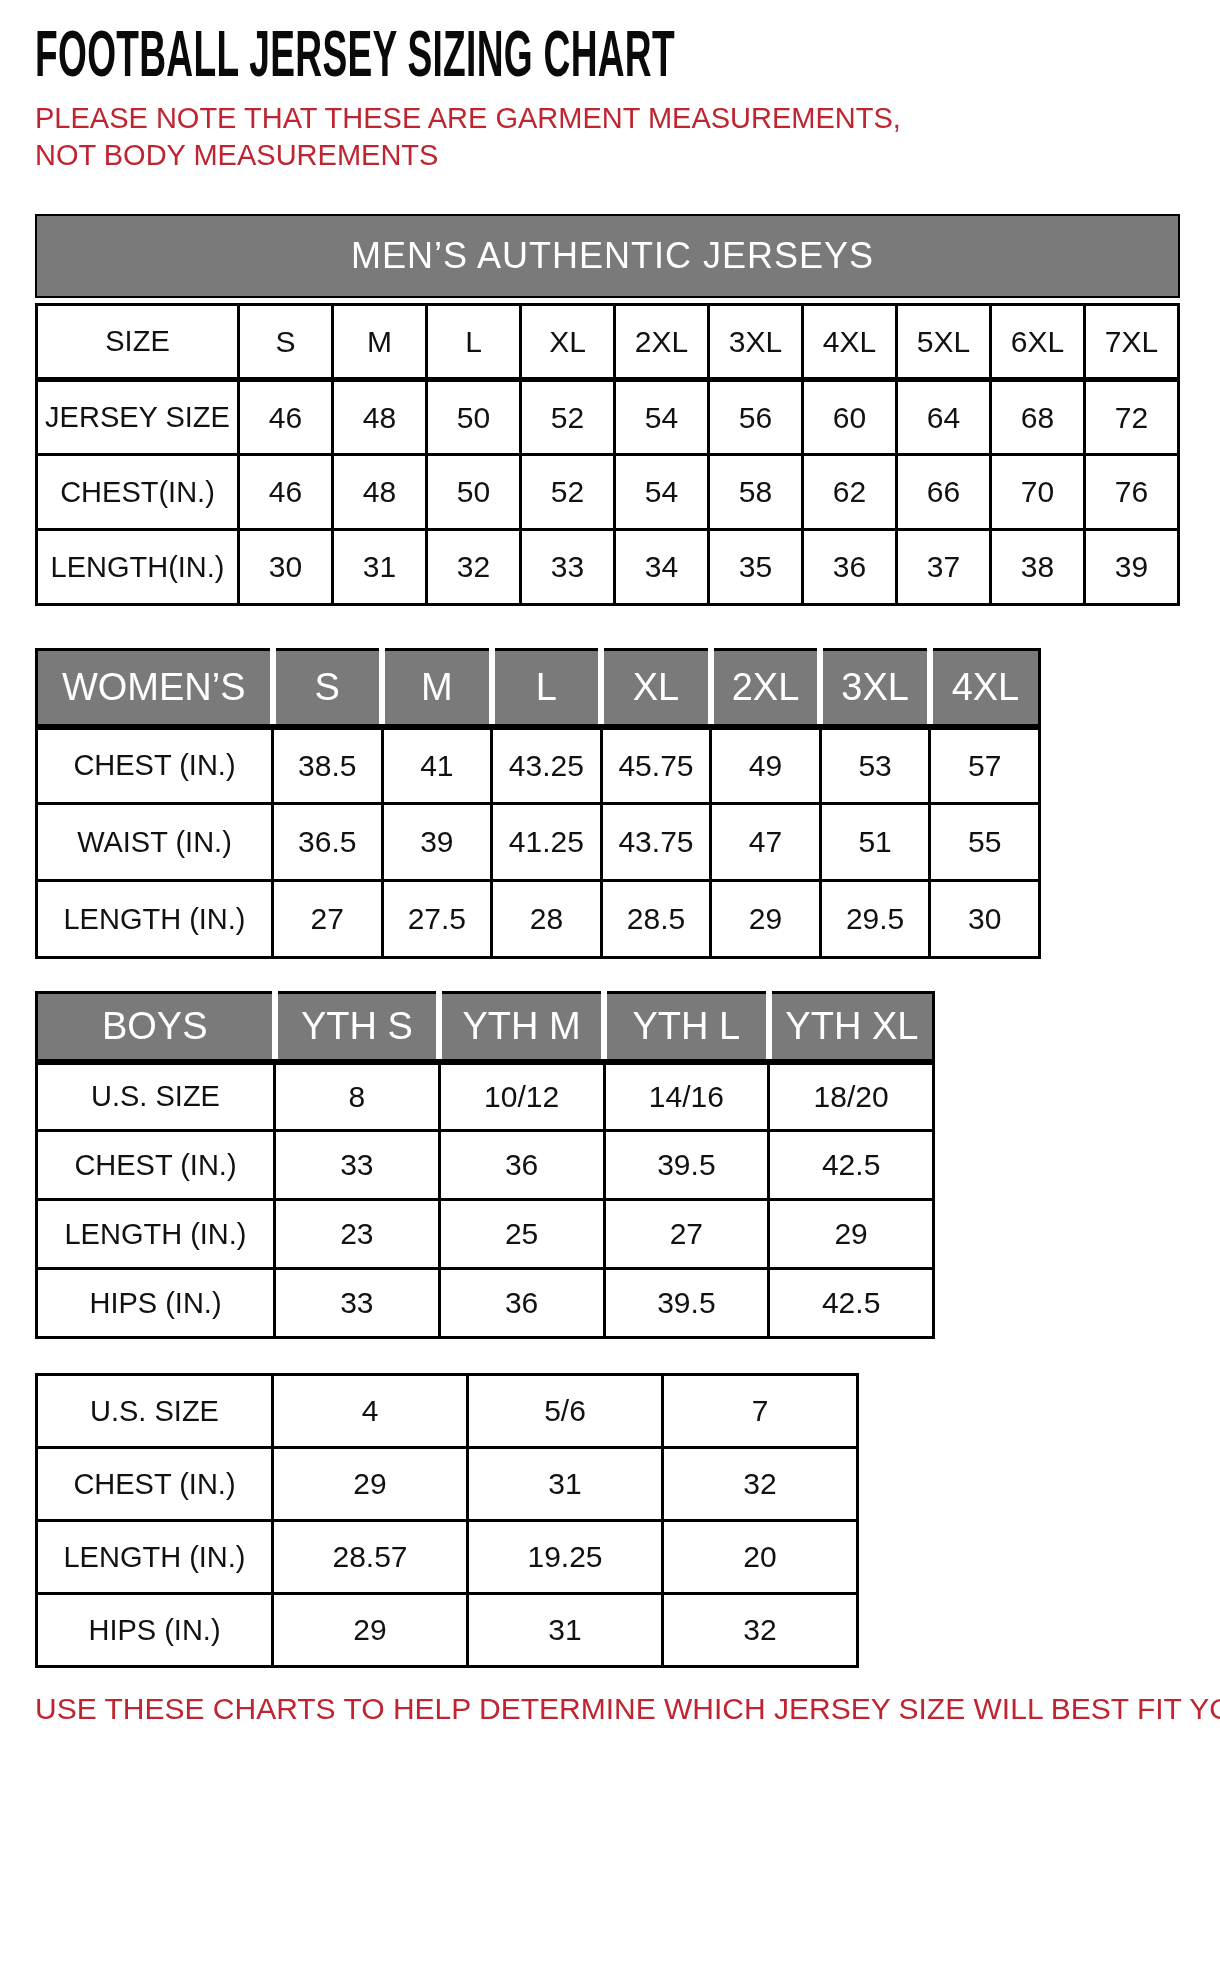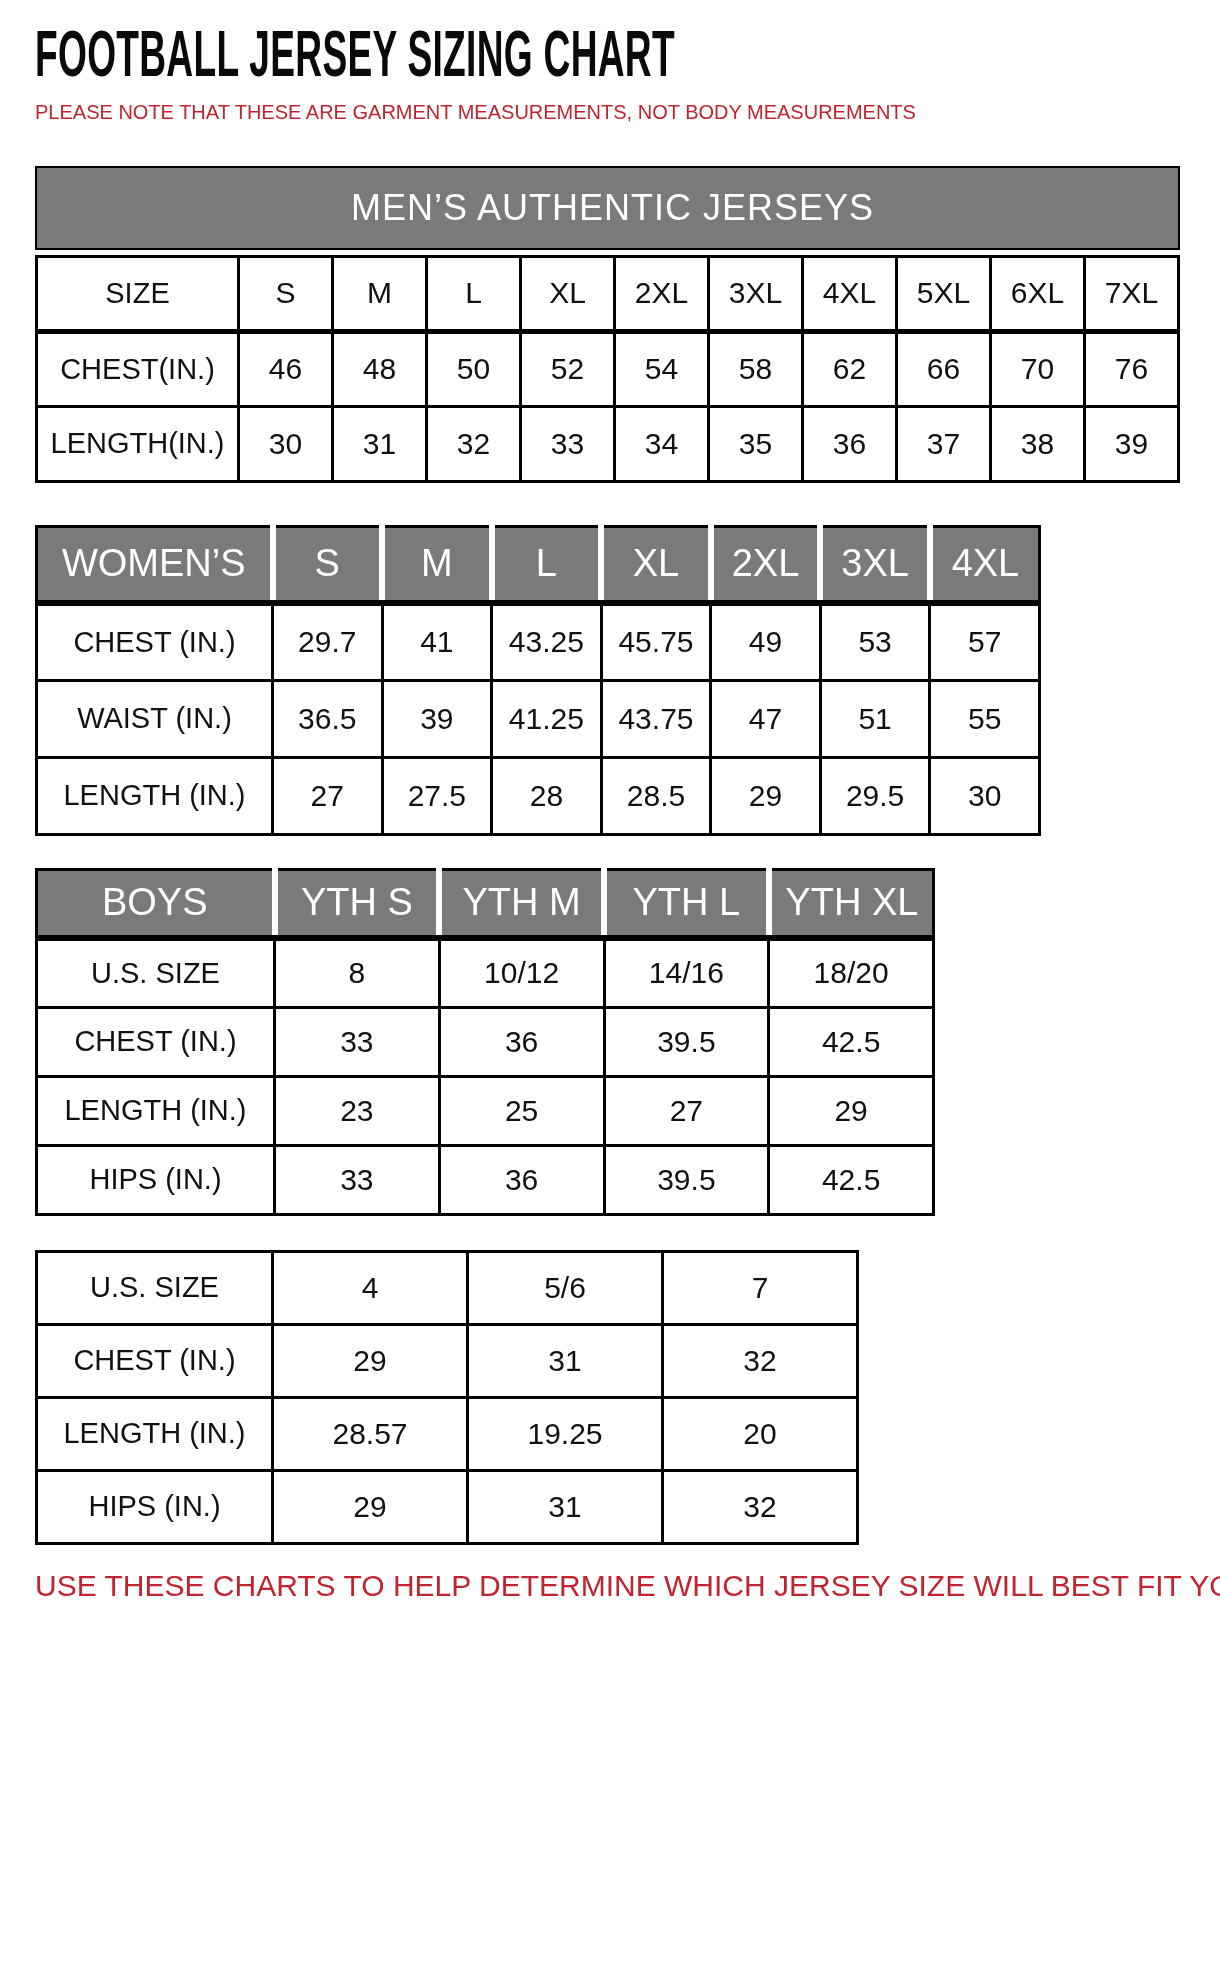--- a/index.html
+++ b/index.html
@@ -17,21 +17,21 @@
     font-weight: 700;
     line-height: 1.0;
     white-space: nowrap;
     letter-spacing: 0.5px;
     transform: scaleX(0.58);
     transform-origin: left center;
     color: #0a0a0a;
   }
   .note {
     color: var(--accent_red, #bf2430);
-    font-size: 20px;
+    font-size: 29px;
     line-height: 1.28;
     max-width: 910px;
     margin: 0 0 40px 0;
   }
   .banner {
     width: 1145px;
     height: 84px;
     background: var(--header_gray, #7a7a7a);
     border: 2px solid var(--border_black, #000);
     color: #fff;
@@ -103,20 +103,33 @@
       <td>L</td>
       <td>XL</td>
       <td>2XL</td>
       <td>3XL</td>
       <td>4XL</td>
       <td>5XL</td>
       <td>6XL</td>
       <td>7XL</td>
     </tr>
     <tr>
+      <td class="lbl">JERSEY SIZE</td>
+      <td>46</td>
+      <td>48</td>
+      <td>50</td>
+      <td>52</td>
+      <td>54</td>
+      <td>56</td>
+      <td>60</td>
+      <td>64</td>
+      <td>68</td>
+      <td>72</td>
+    </tr>
+    <tr>
       <td class="lbl">CHEST(IN.)</td>
       <td>46</td>
       <td>48</td>
       <td>50</td>
       <td>52</td>
       <td>54</td>
       <td>58</td>
       <td>62</td>
       <td>66</td>
       <td>70</td>
@@ -148,21 +161,21 @@
       <td>S</td>
       <td>M</td>
       <td>L</td>
       <td>XL</td>
       <td>2XL</td>
       <td>3XL</td>
       <td>4XL</td>
     </tr>
     <tr>
       <td class="lbl">CHEST (IN.)</td>
-      <td>29.7</td>
+      <td>38.5</td>
       <td>41</td>
       <td>43.25</td>
       <td>45.75</td>
       <td>49</td>
       <td>53</td>
       <td>57</td>
     </tr>
     <tr>
       <td class="lbl">WAIST (IN.)</td>
       <td>36.5</td>

